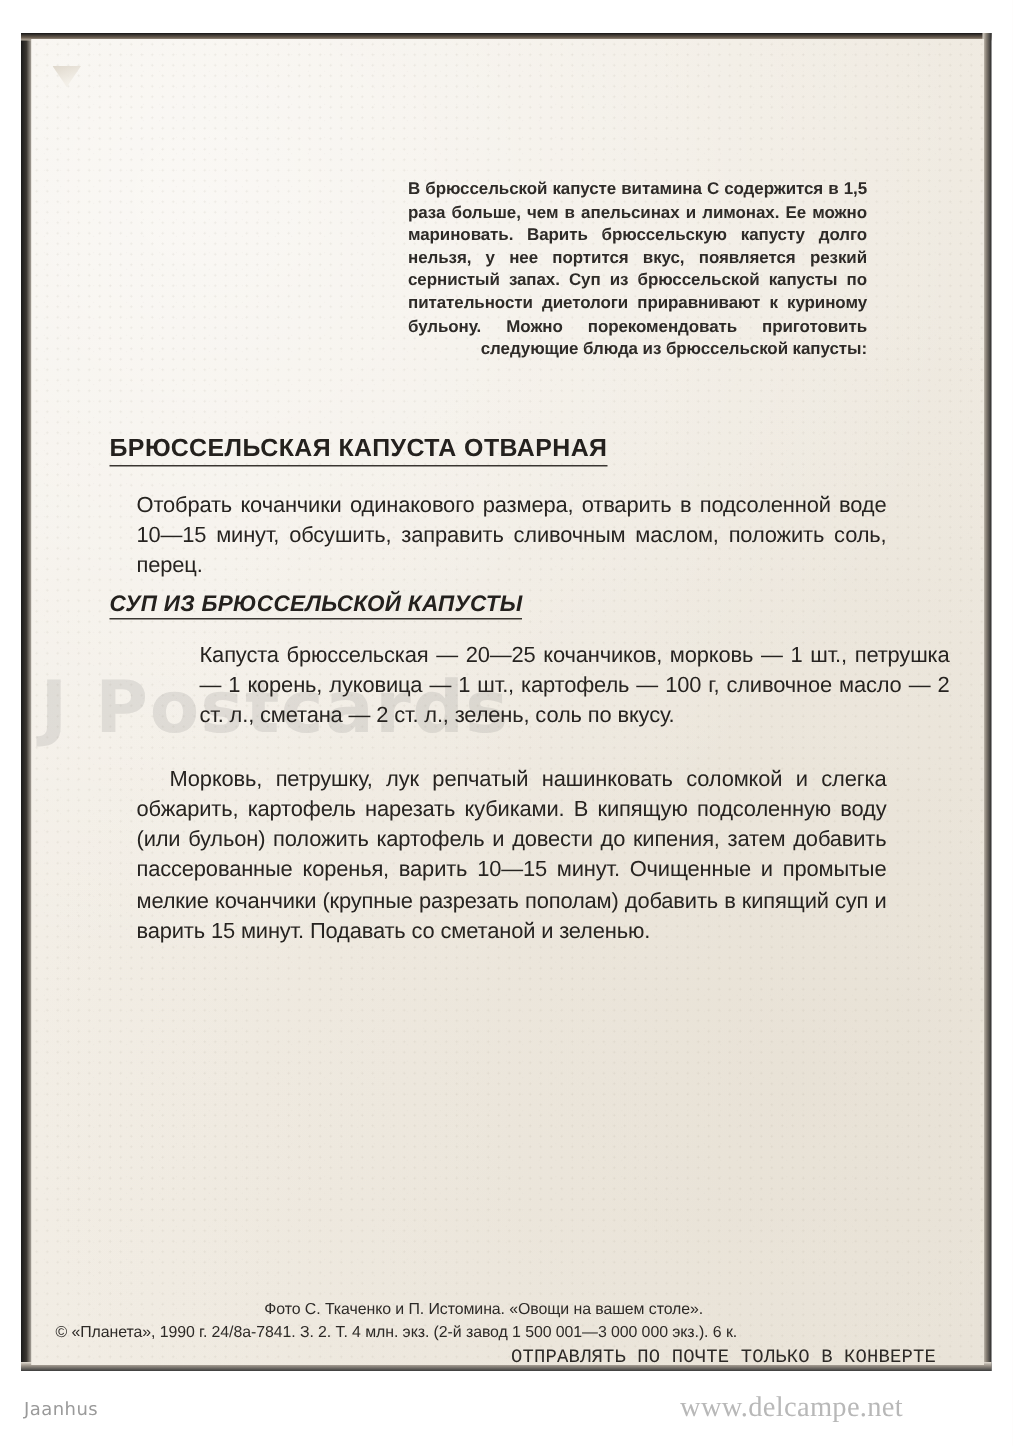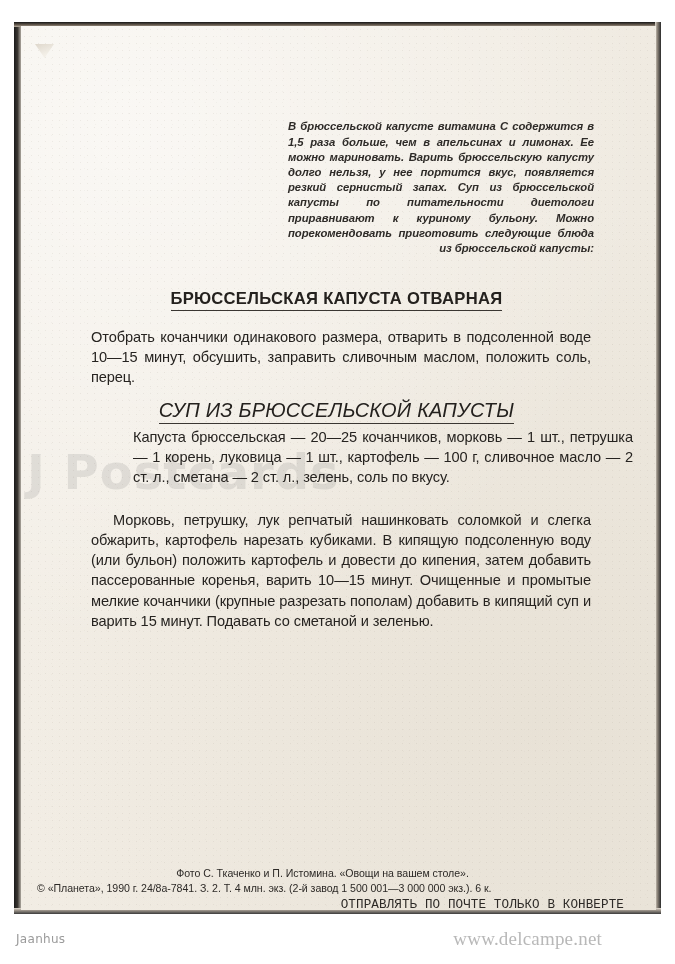--- a/index.html
+++ b/index.html
@@ -106,55 +106,53 @@
 
   
   #content {
     position: absolute;
     left: 0; top: 0;
     width: 635px; height: 884px;
   }
 
   .intro-paragraph {
     position: absolute;
-    left: 267px;
+    left: 251px;
     top: 82px;
     width: 306px;
-    font-style: italic;
     font-weight: bold;
     font-size: 11.3px;
     line-height: 15.2px;
     color: #2e2b28;
     text-align: justify;
     text-align-last: right;
     letter-spacing: -0.05px;
   }
 
   .recipe-heading {
     position: absolute;
-    left: 64px;
+    left: 52px;
     width: 503px;
-    text-align: center;
     color: #24211e;
   }
   .recipe-heading span.h-inner {
     display: inline-block;
     border-bottom: 1.4px solid #3a3632;
     padding-bottom: 1px;
   }
   #heading-boiled {
     top: 249px;
     font-size: 16.6px;
     letter-spacing: .3px;
   }
   #heading-soup {
     top: 356px;
-    font-size: 20px;
+    font-size: 15px;
     font-style: italic;
-    font-weight: normal;
+    font-weight: bold;
     letter-spacing: .2px;
   }
 
   .body-paragraph {
     position: absolute;
     left: 70px;
     width: 500px;
     font-size: 14.6px;
     line-height: 20.3px;
     color: #262320;

